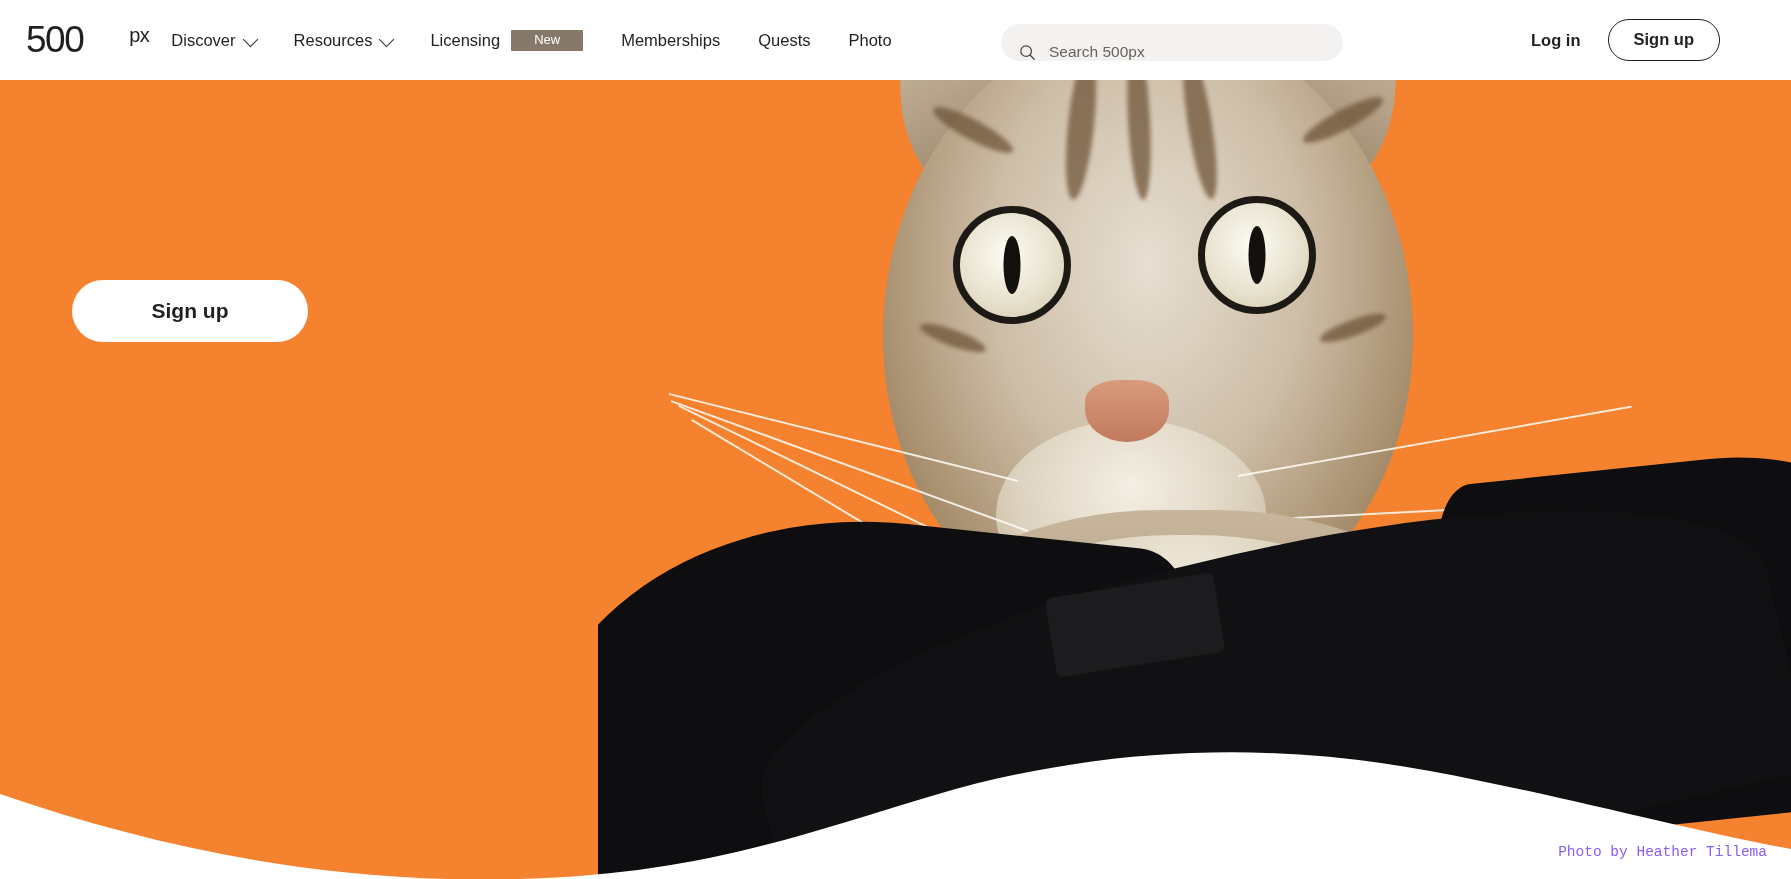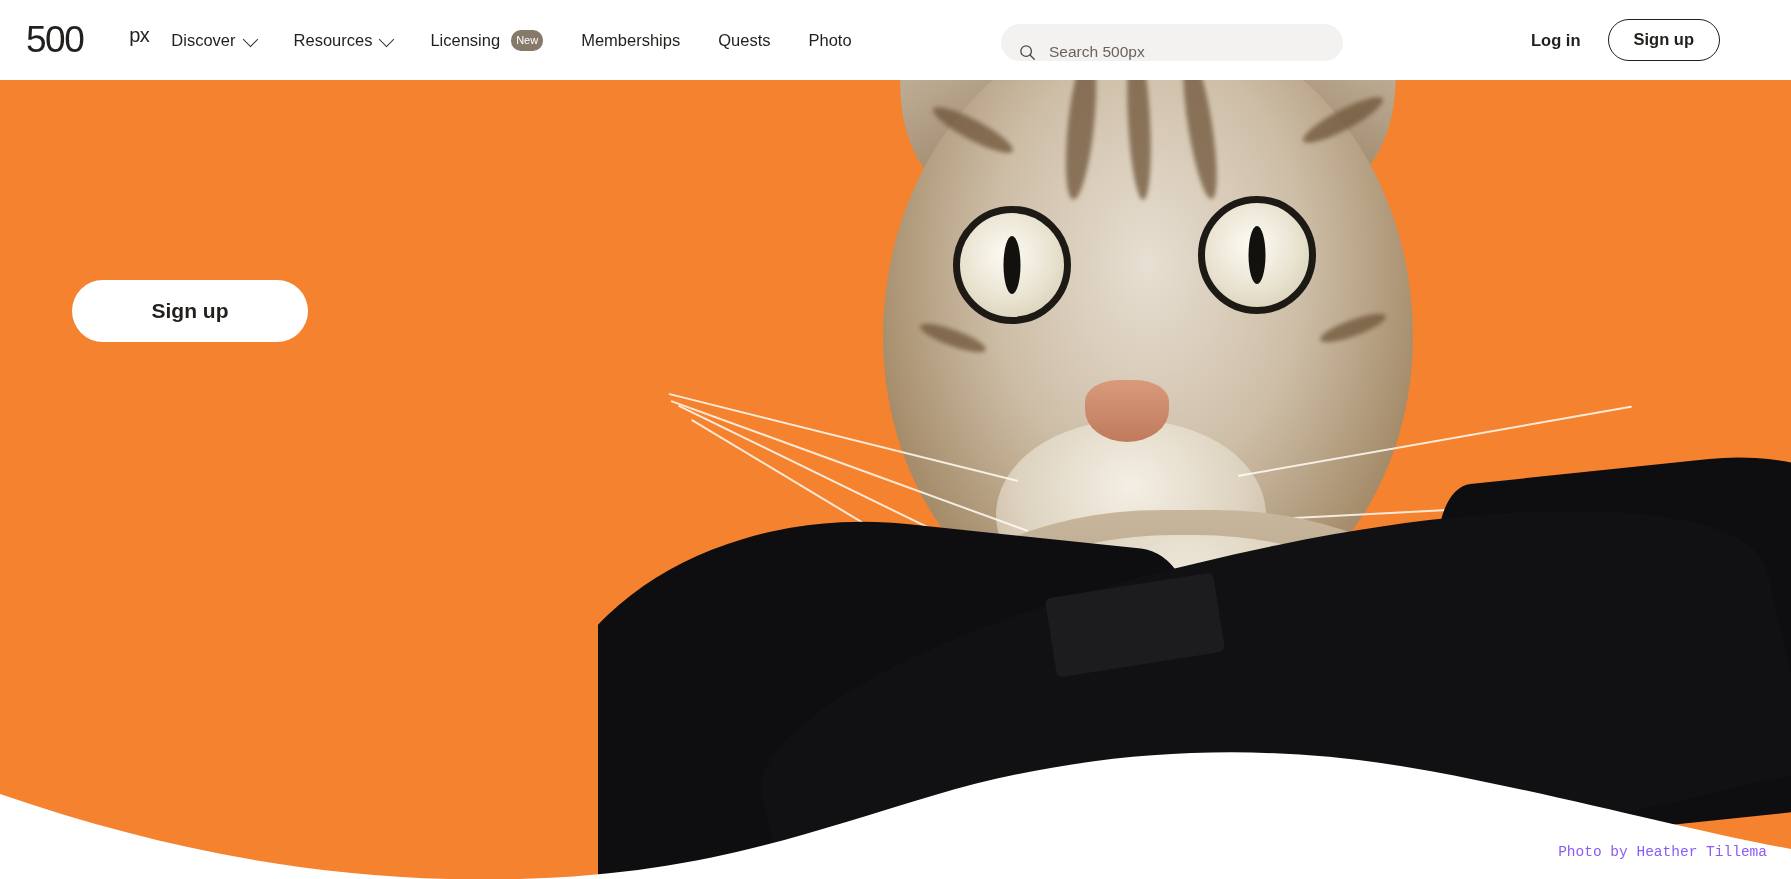--- a/index.html
+++ b/index.html
@@ -64,24 +64,24 @@
     margin-left: 9px;
     margin-top: -2px;
     border-right: 1.4px solid #3a342e;
     border-bottom: 1.4px solid #3a342e;
     transform: rotate(45deg);
   }
   .badge-new {
     display: inline-block;
     background: #87796a;
     color: #ffffff;
-    font-size: 11px;
+    font-size: 13px;
     font-weight: 400;
-    padding: 3px 5px 4px;
-    border-radius: 10px;
+    padding: 3px 23px 4px;
+    border-radius: 1px;
     margin-left: 11px;
     line-height: 14px;
   }
 
   .search-wrap {
     position: absolute;
     left: 1001px; top: 24px;
     width: 342px; height: 37px;
     background: #f4f2f1;
     border-radius: 19px;

